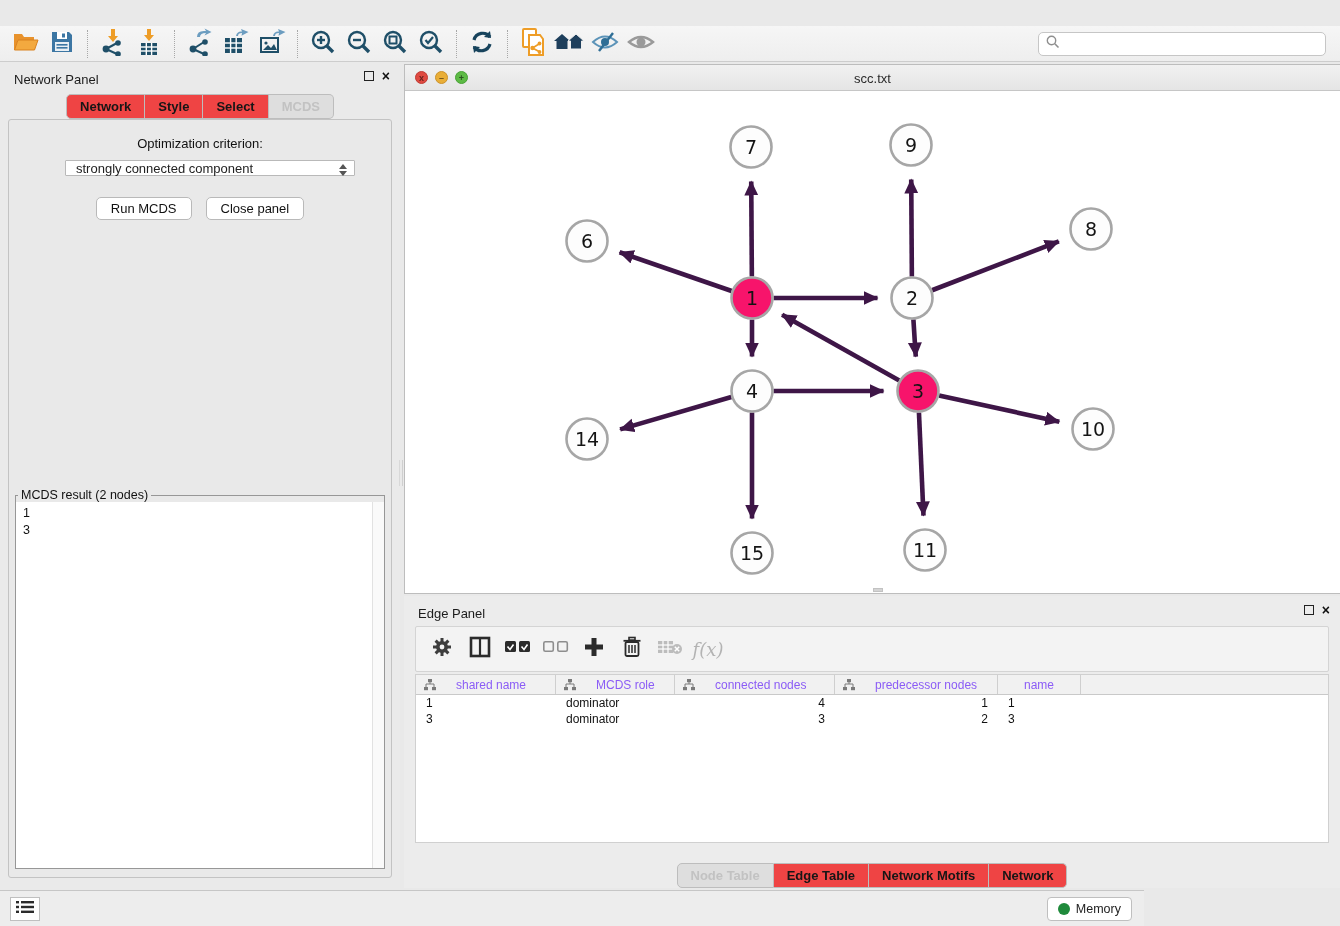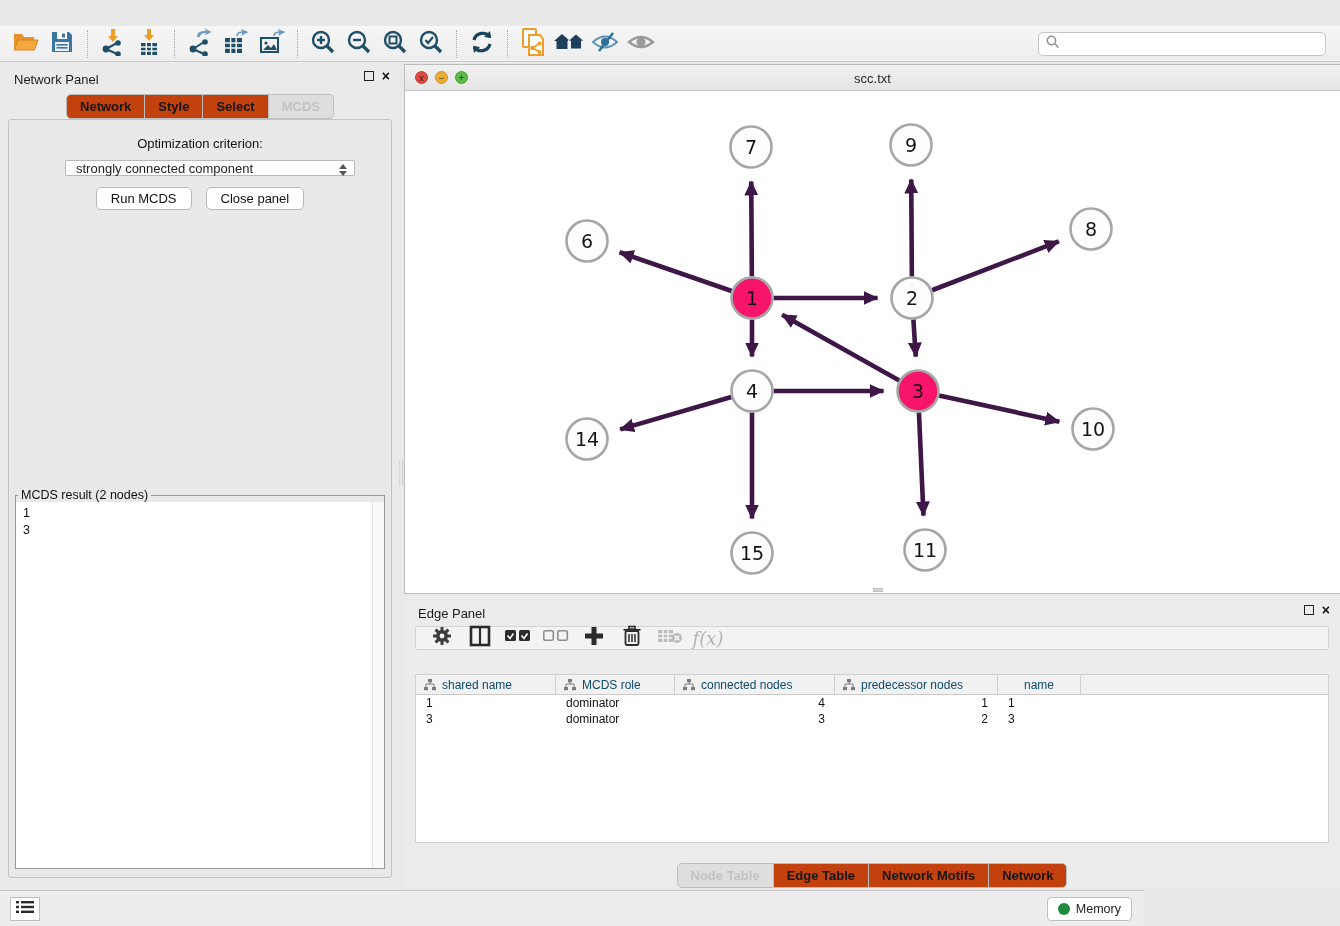--- a/index.html
+++ b/index.html
@@ -47,42 +47,42 @@
   
   .control-panel { position:absolute; left:0; top:62px; width:400px; height:828px; background:#EAEAEA; }
   .panel-head { position:relative; height:32px; }
   .panel-title { position:absolute; left:14px; top:10px; font-size:13px; color:#1c1c1c; }
   .win-controls { position:absolute; right:10px; top:9px; display:flex; gap:8px; align-items:center; }
   .wc-max { width:10px; height:10px; border:1.5px solid #222; }
   .wc-close { font-size:14px; font-weight:900; color:#111; line-height:10px; }
 
   .tabstrip { display:flex; justify-content:center; position:relative; z-index:2; }
   .tabstrip .tab {
-    font-size:13px; font-weight:600; padding:4px 13px; background:#c2410c;
+    font-size:13px; font-weight:600; padding:4px 13px; background:#ef4444;
     border:1px solid #BDBDBD; border-left:none; color:#161616;
   }
   .tabstrip .tab:first-child { border-left:1px solid #BDBDBD; border-radius:5px 0 0 5px; }
   .tabstrip .tab:last-child { border-radius:0 5px 5px 0; }
   .tabstrip .tab.active { background:#DEDEDE; color:#C2C2C2; }
 
   .cp-inner {
     position:absolute; left:8px; right:8px; top:57px; bottom:12px;
     background:#E9E9E9; border:1px solid #C3C3C3; border-radius:3px;
   }
   .opt-label { text-align:center; margin-top:16px; font-size:13px; color:#111; }
   .selectbox {
     position:relative; margin:9px 36px 0 56px; height:16px; background:#fff;
     border:1px solid #B9B9B9; border-radius:1px;
     display:flex; align-items:center; padding-left:10px; font-size:13px;
   }
   .selectbox .stepper { position:absolute; right:7px; top:3px; display:flex; flex-direction:column; gap:2px; }
   .selectbox .stepper i { width:0; height:0; border-left:4px solid transparent; border-right:4px solid transparent; }
   .selectbox .stepper .up { border-bottom:5px solid #555; }
   .selectbox .stepper .down { border-top:5px solid #555; }
-  .btn-row { display:flex; justify-content:center; gap:14px; margin-top:11px; }
+  .btn-row { display:flex; justify-content:center; gap:14px; margin-top:21px; }
   .btn {
     background:#fff; border:1px solid #B9B9B9; border-radius:5px;
     font-size:13px; padding:3px 14px; height:23px; color:#111;
   }
 
   .result-box {
     position:absolute; left:6px; right:6px; top:368px; bottom:8px;
     border:1px solid #979797; background:transparent;
   }
   .result-box legend { font-size:12.5px; padding:0 3px; margin-left:2px; color:#111; }
@@ -105,30 +105,30 @@
   .mac.min { left:30px; background:#E9AE37; border:1px solid #CC922B; }
   .mac.zoom { left:50px; background:#5DBA45; border:1px solid #48A235; }
   .net-titlebar .title { position:absolute; left:0; right:0; top:6px; text-align:center; font-size:13px; color:#2a2a2a; }
   .net-canvas { position:absolute; left:0; right:0; top:26px; bottom:0; background:#fff; }
   .net-canvas svg { position:absolute; left:0; top:0; }
   .net-handle { position:absolute; bottom:1px; left:50%; width:10px; height:4px; background:#D4D4D4; border:1px solid #C2C2C2; }
 
   
   .table-panel { position:absolute; left:404px; top:596px; right:0; height:292px; background:#ECECEC; }
   .tp-toolbar {
-    position:absolute; left:11px; right:11px; top:30px; height:24px;
+    position:absolute; left:11px; right:11px; top:30px; height:46px;
     background:#F3F3F3; border:1px solid #D4D4D4; border-radius:2px;
     display:flex; align-items:center; padding-left:12px; gap:10px;
   }
   .tp-ic { width:28px; height:30px; display:flex; align-items:center; justify-content:center; }
   .fx { font-family:"DejaVu Serif", serif; font-style:italic; font-size:18px; color:#B3B3B3; }
 
   .grid { position:absolute; left:11px; right:11px; top:78px; height:169px; background:#fff; border:1px solid #D0D0D0; }
   .grid-head { display:flex; height:20px; background:#F1F1F1; border-bottom:1px solid #C9C9C9; font-size:12px; }
-  .gh-cell { display:flex; align-items:center; gap:6px; padding-left:8px; border-right:1px solid #CFCFCF; color:#0c4a6e; }
+  .gh-cell { display:flex; align-items:center; gap:20px; padding-left:8px; border-right:1px solid #CFCFCF; color:#8b5cf6; }
   .gh-name { justify-content:center; padding-left:0; }
   .grid-row { display:flex; height:16px; font-size:12px; color:#111; }
   .gr-cell { padding-left:10px; display:flex; align-items:center; }
   .gr-cell.num { justify-content:flex-end; padding-right:10px; }
 
   .tp-tabs { position:absolute; left:0; right:0; top:267px; display:flex; justify-content:center; }
 
   
   .statusbar {
     position:absolute; left:0; bottom:0; width:1144px; height:36px;

